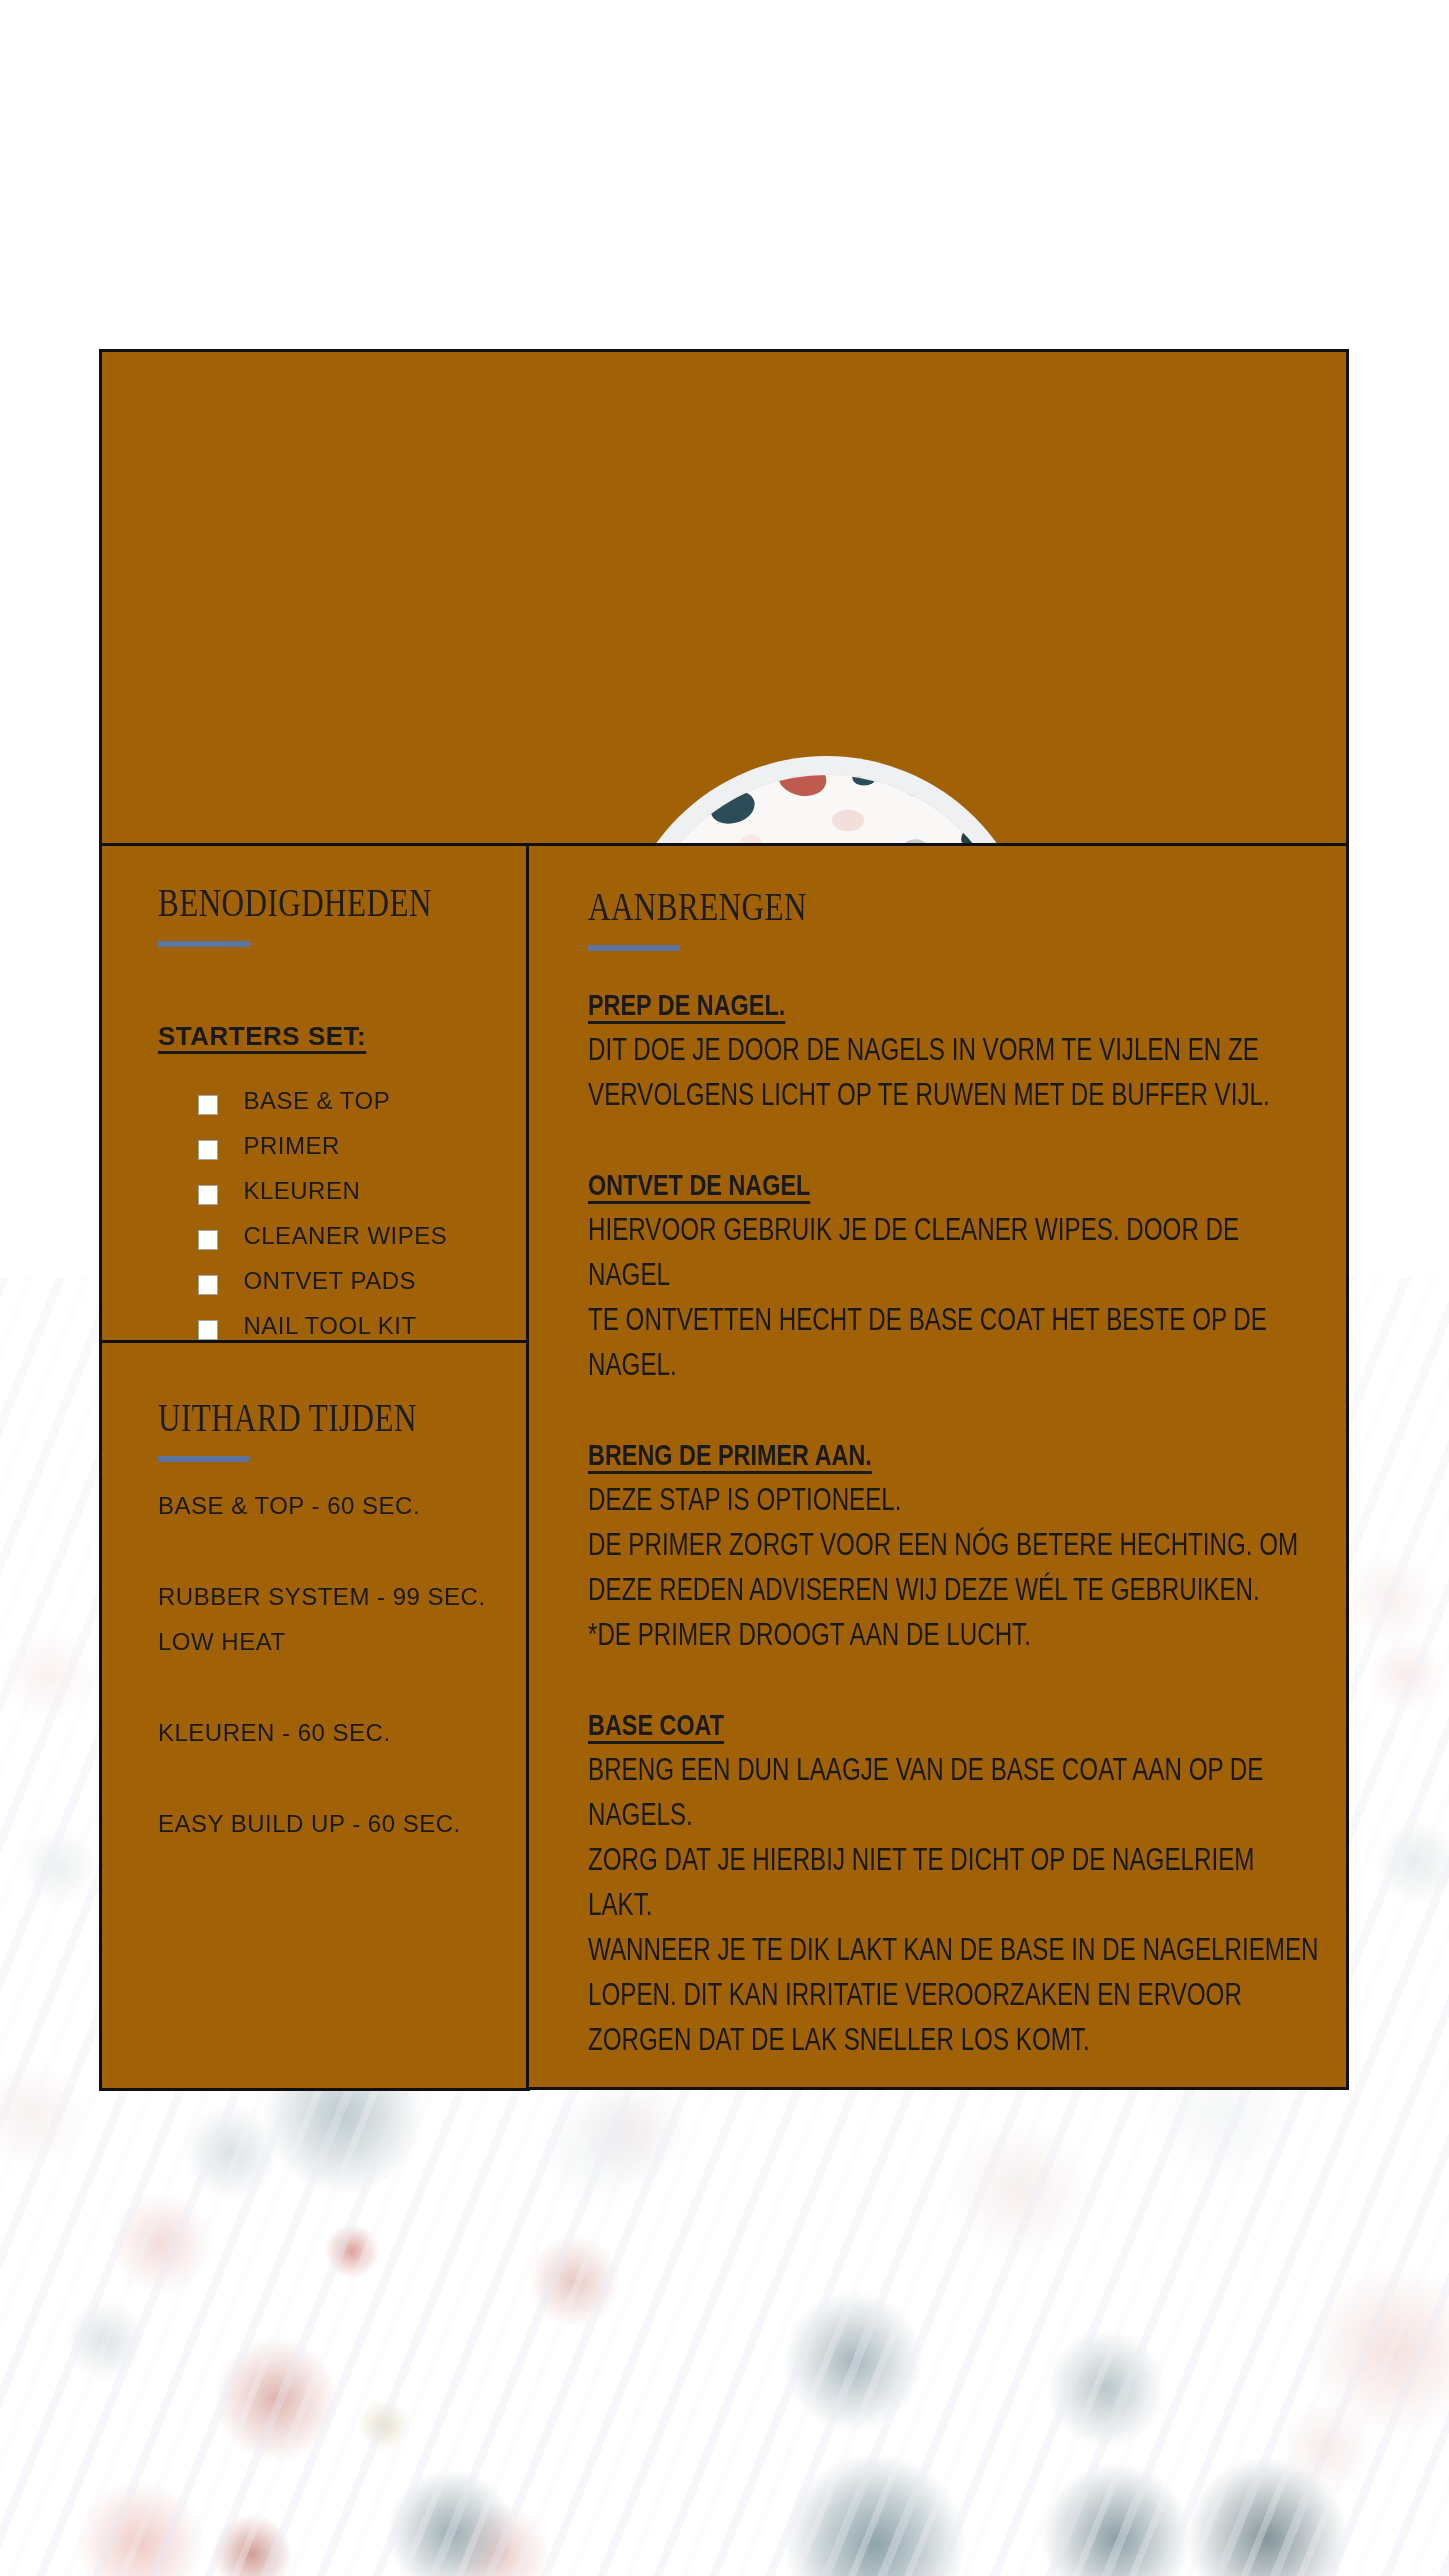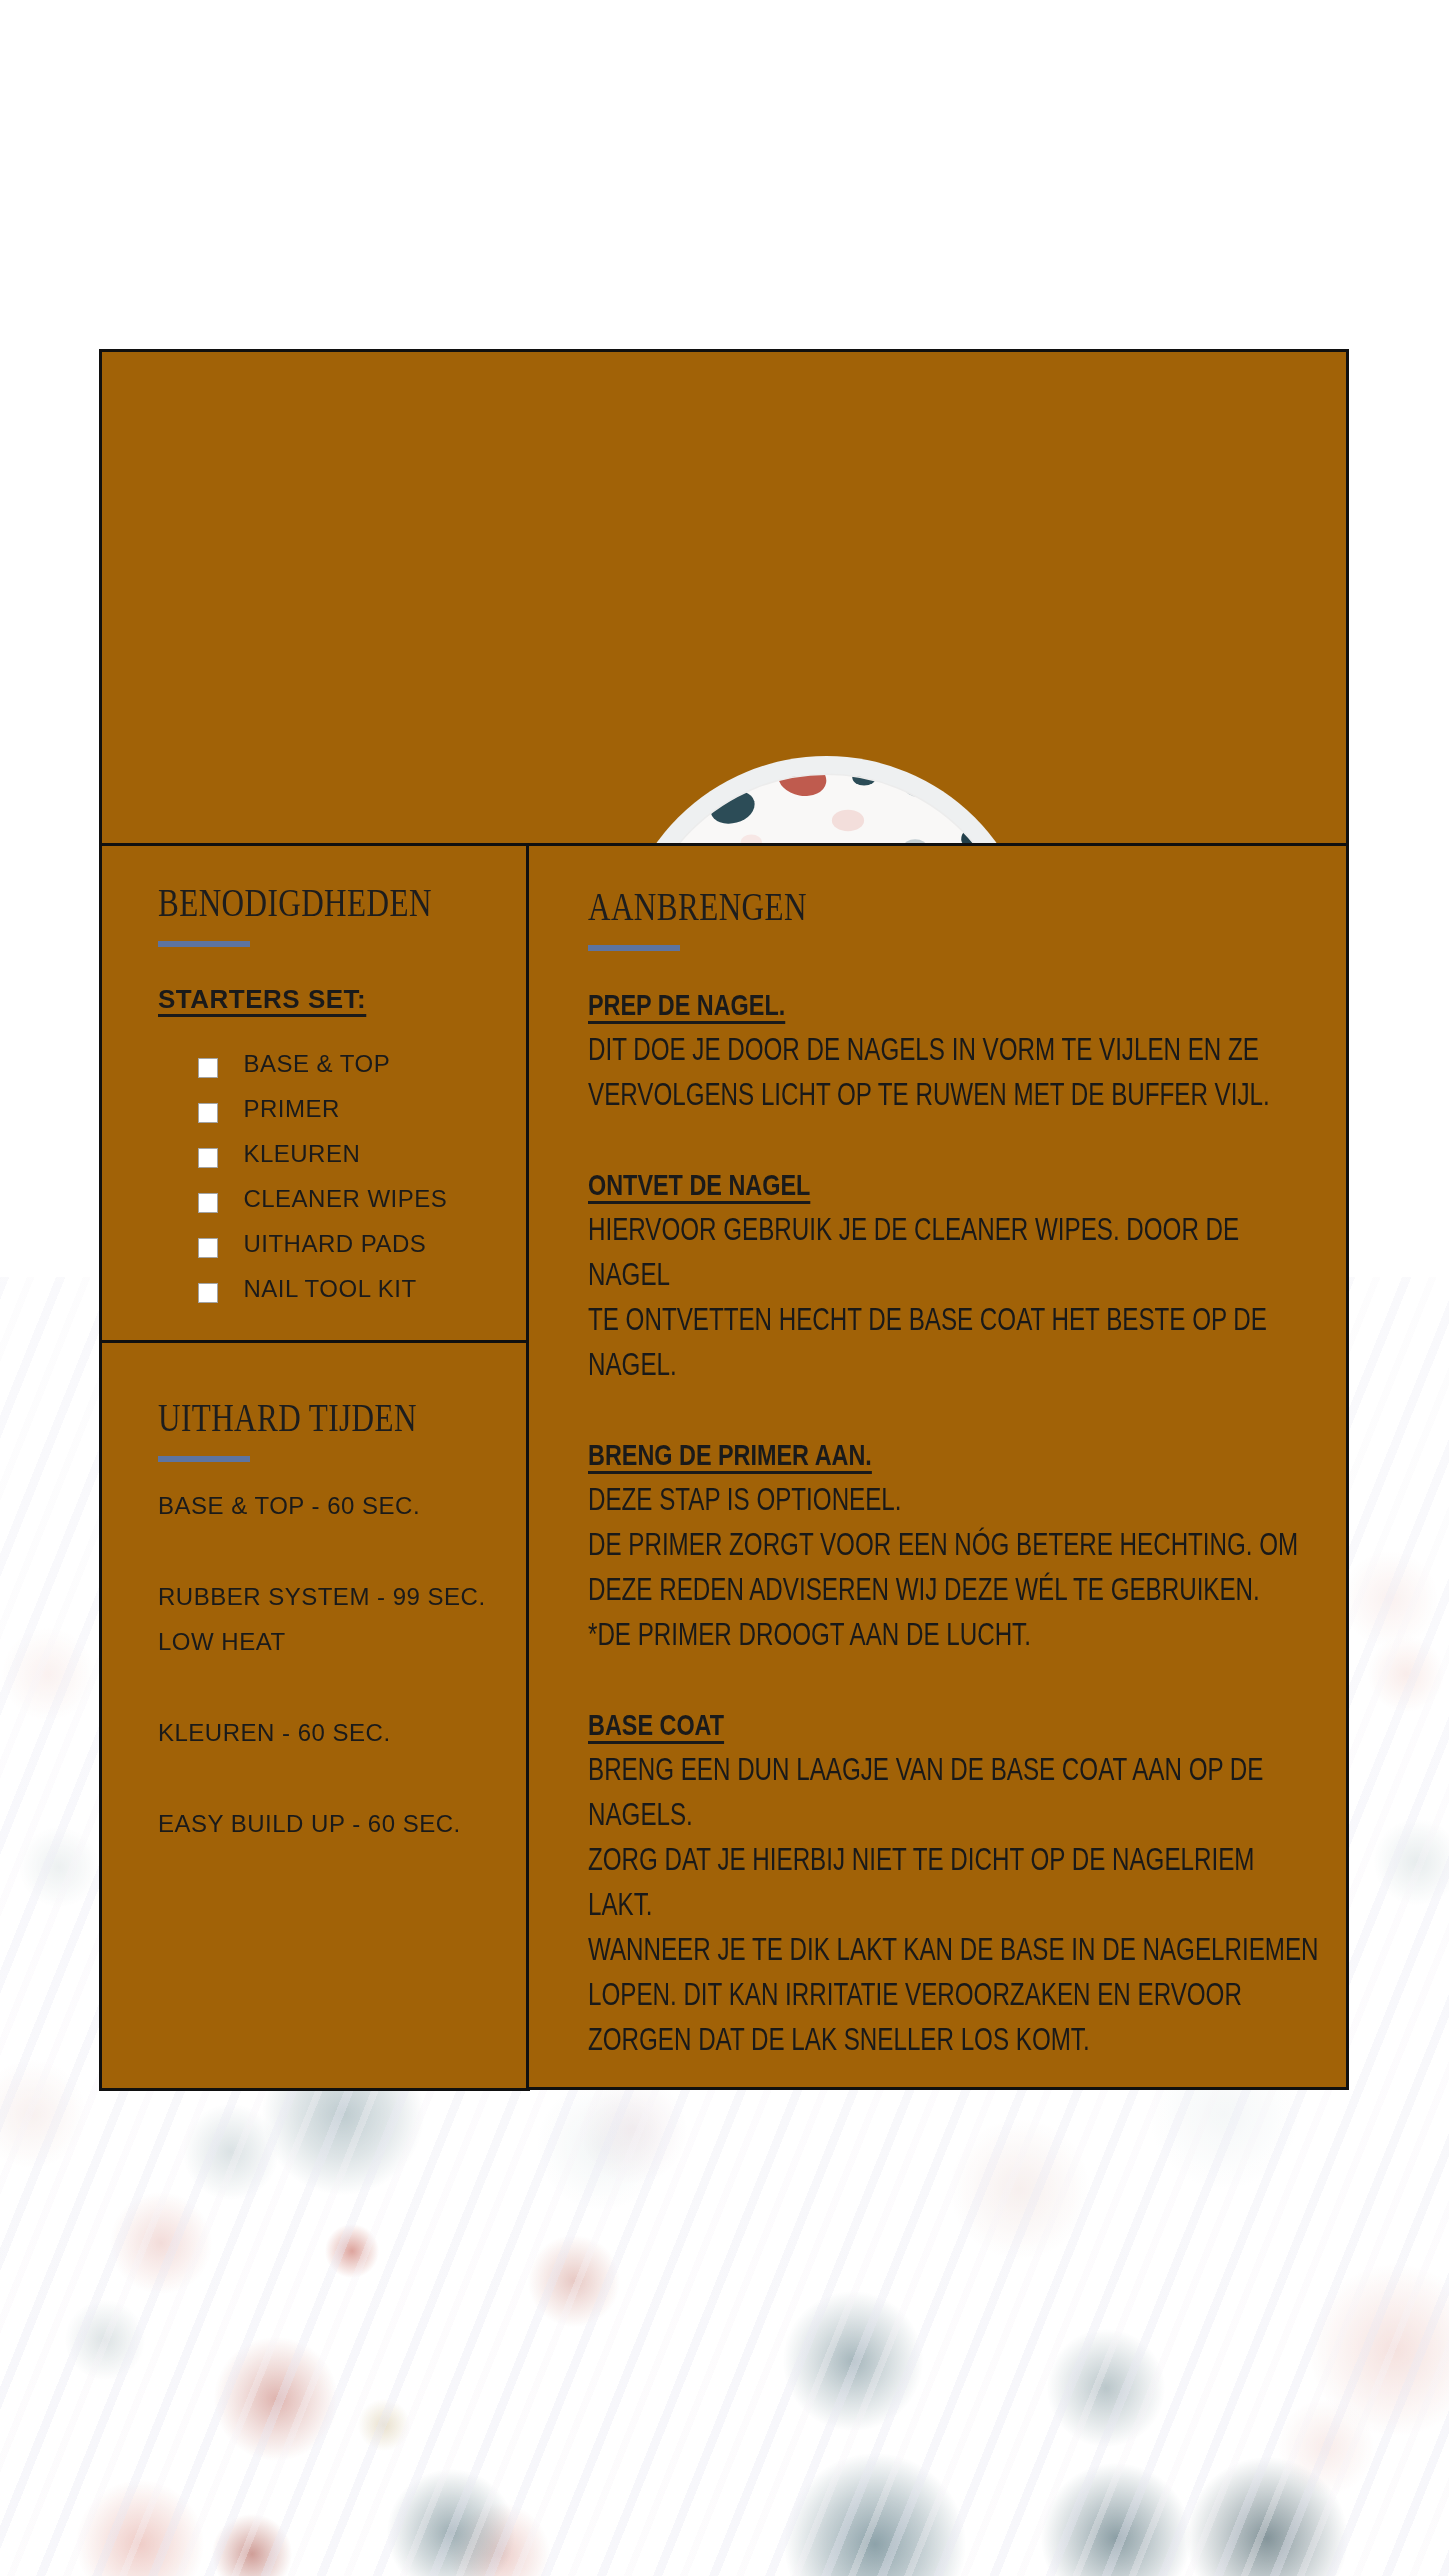--- a/index.html
+++ b/index.html
@@ -68,21 +68,21 @@
   .serif-title{
     margin:0;font-family:"Liberation Serif","DejaVu Serif",serif;
     font-size:39px;font-weight:400;letter-spacing:0.5px;color:#1d1d1d;
     line-height:42px;transform:scaleX(0.80);transform-origin:left center;
     white-space:nowrap;
   }
   .accent{width:92px;height:5.9px;background:#5d74a1;margin-top:17px;}
 
   
   .list-heading{
-    margin-top:37px;font-size:26px;font-weight:bold;letter-spacing:0.5px;
+    margin-top:74px;font-size:26px;font-weight:bold;letter-spacing:0.5px;
     text-decoration:underline;text-decoration-thickness:2.7px;text-underline-offset:6.4px;
   }
   .checklist{margin-top:18px;}
   .check-item{display:flex;align-items:flex-end;height:45px;padding-left:40px;}
   .checkbox{
     width:20.4px;height:20.4px;border:1.6px solid #a3a3a3;box-sizing:border-box;
     margin-right:25px;flex:0 0 auto;background:#ffffff;
   }
   .check-label{font-size:24px;letter-spacing:0.5px;}
 
@@ -204,21 +204,21 @@
       <div class="check-item">
         <span class="checkbox"></span>
         <span class="check-label">KLEUREN</span>
       </div>
       <div class="check-item">
         <span class="checkbox"></span>
         <span class="check-label">CLEANER WIPES</span>
       </div>
       <div class="check-item">
         <span class="checkbox"></span>
-        <span class="check-label">UITHARD PADS</span>
+        <span class="check-label">ONTVET PADS</span>
       </div>
       <div class="check-item">
         <span class="checkbox"></span>
         <span class="check-label">NAIL TOOL KIT</span>
       </div>
     </div>
   </section>
 
   <section class="box box-uit">
     <h2 class="serif-title">UITHARD TIJDEN</h2>

